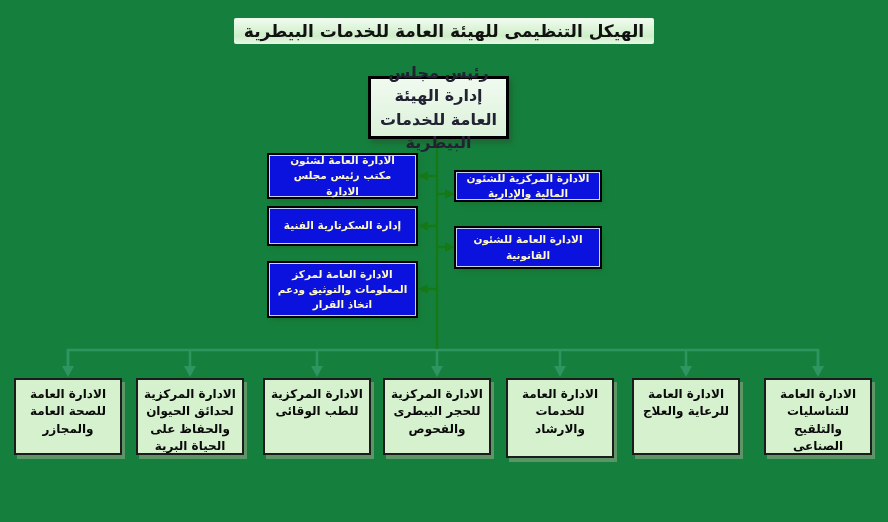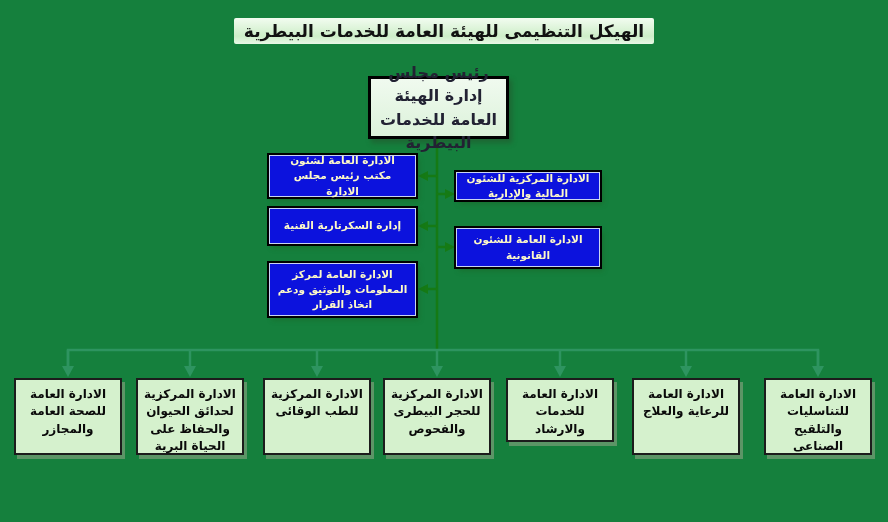--- a/index.html
+++ b/index.html
@@ -94,21 +94,21 @@
   </div>
   <div class="node dept" style="left:136px;top:378px;width:108px;height:77px;">
     <div class="inner">الادارة المركزية لحدائق الحيوان والحفاظ على الحياة البرية</div>
   </div>
   <div class="node dept" style="left:263px;top:378px;width:108px;height:77px;">
     <div class="inner">الادارة المركزية للطب الوقائى</div>
   </div>
   <div class="node dept" style="left:383px;top:378px;width:108px;height:77px;">
     <div class="inner">الادارة المركزية للحجر البيطرى والفحوص</div>
   </div>
-  <div class="node dept" style="left:506px;top:378px;width:108px;height:64px;">
+  <div class="node dept" style="left:506px;top:378px;width:108px;height:80px;">
     <div class="inner">الادارة العامة للخدمات والارشاد</div>
   </div>
   <div class="node dept" style="left:632px;top:378px;width:108px;height:77px;">
     <div class="inner">الادارة العامة للرعاية والعلاج</div>
   </div>
   <div class="node dept" style="left:764px;top:378px;width:108px;height:77px;">
     <div class="inner">الادارة العامة للتناسليات والتلقيح الصناعى</div>
   </div>
 
 </div>

